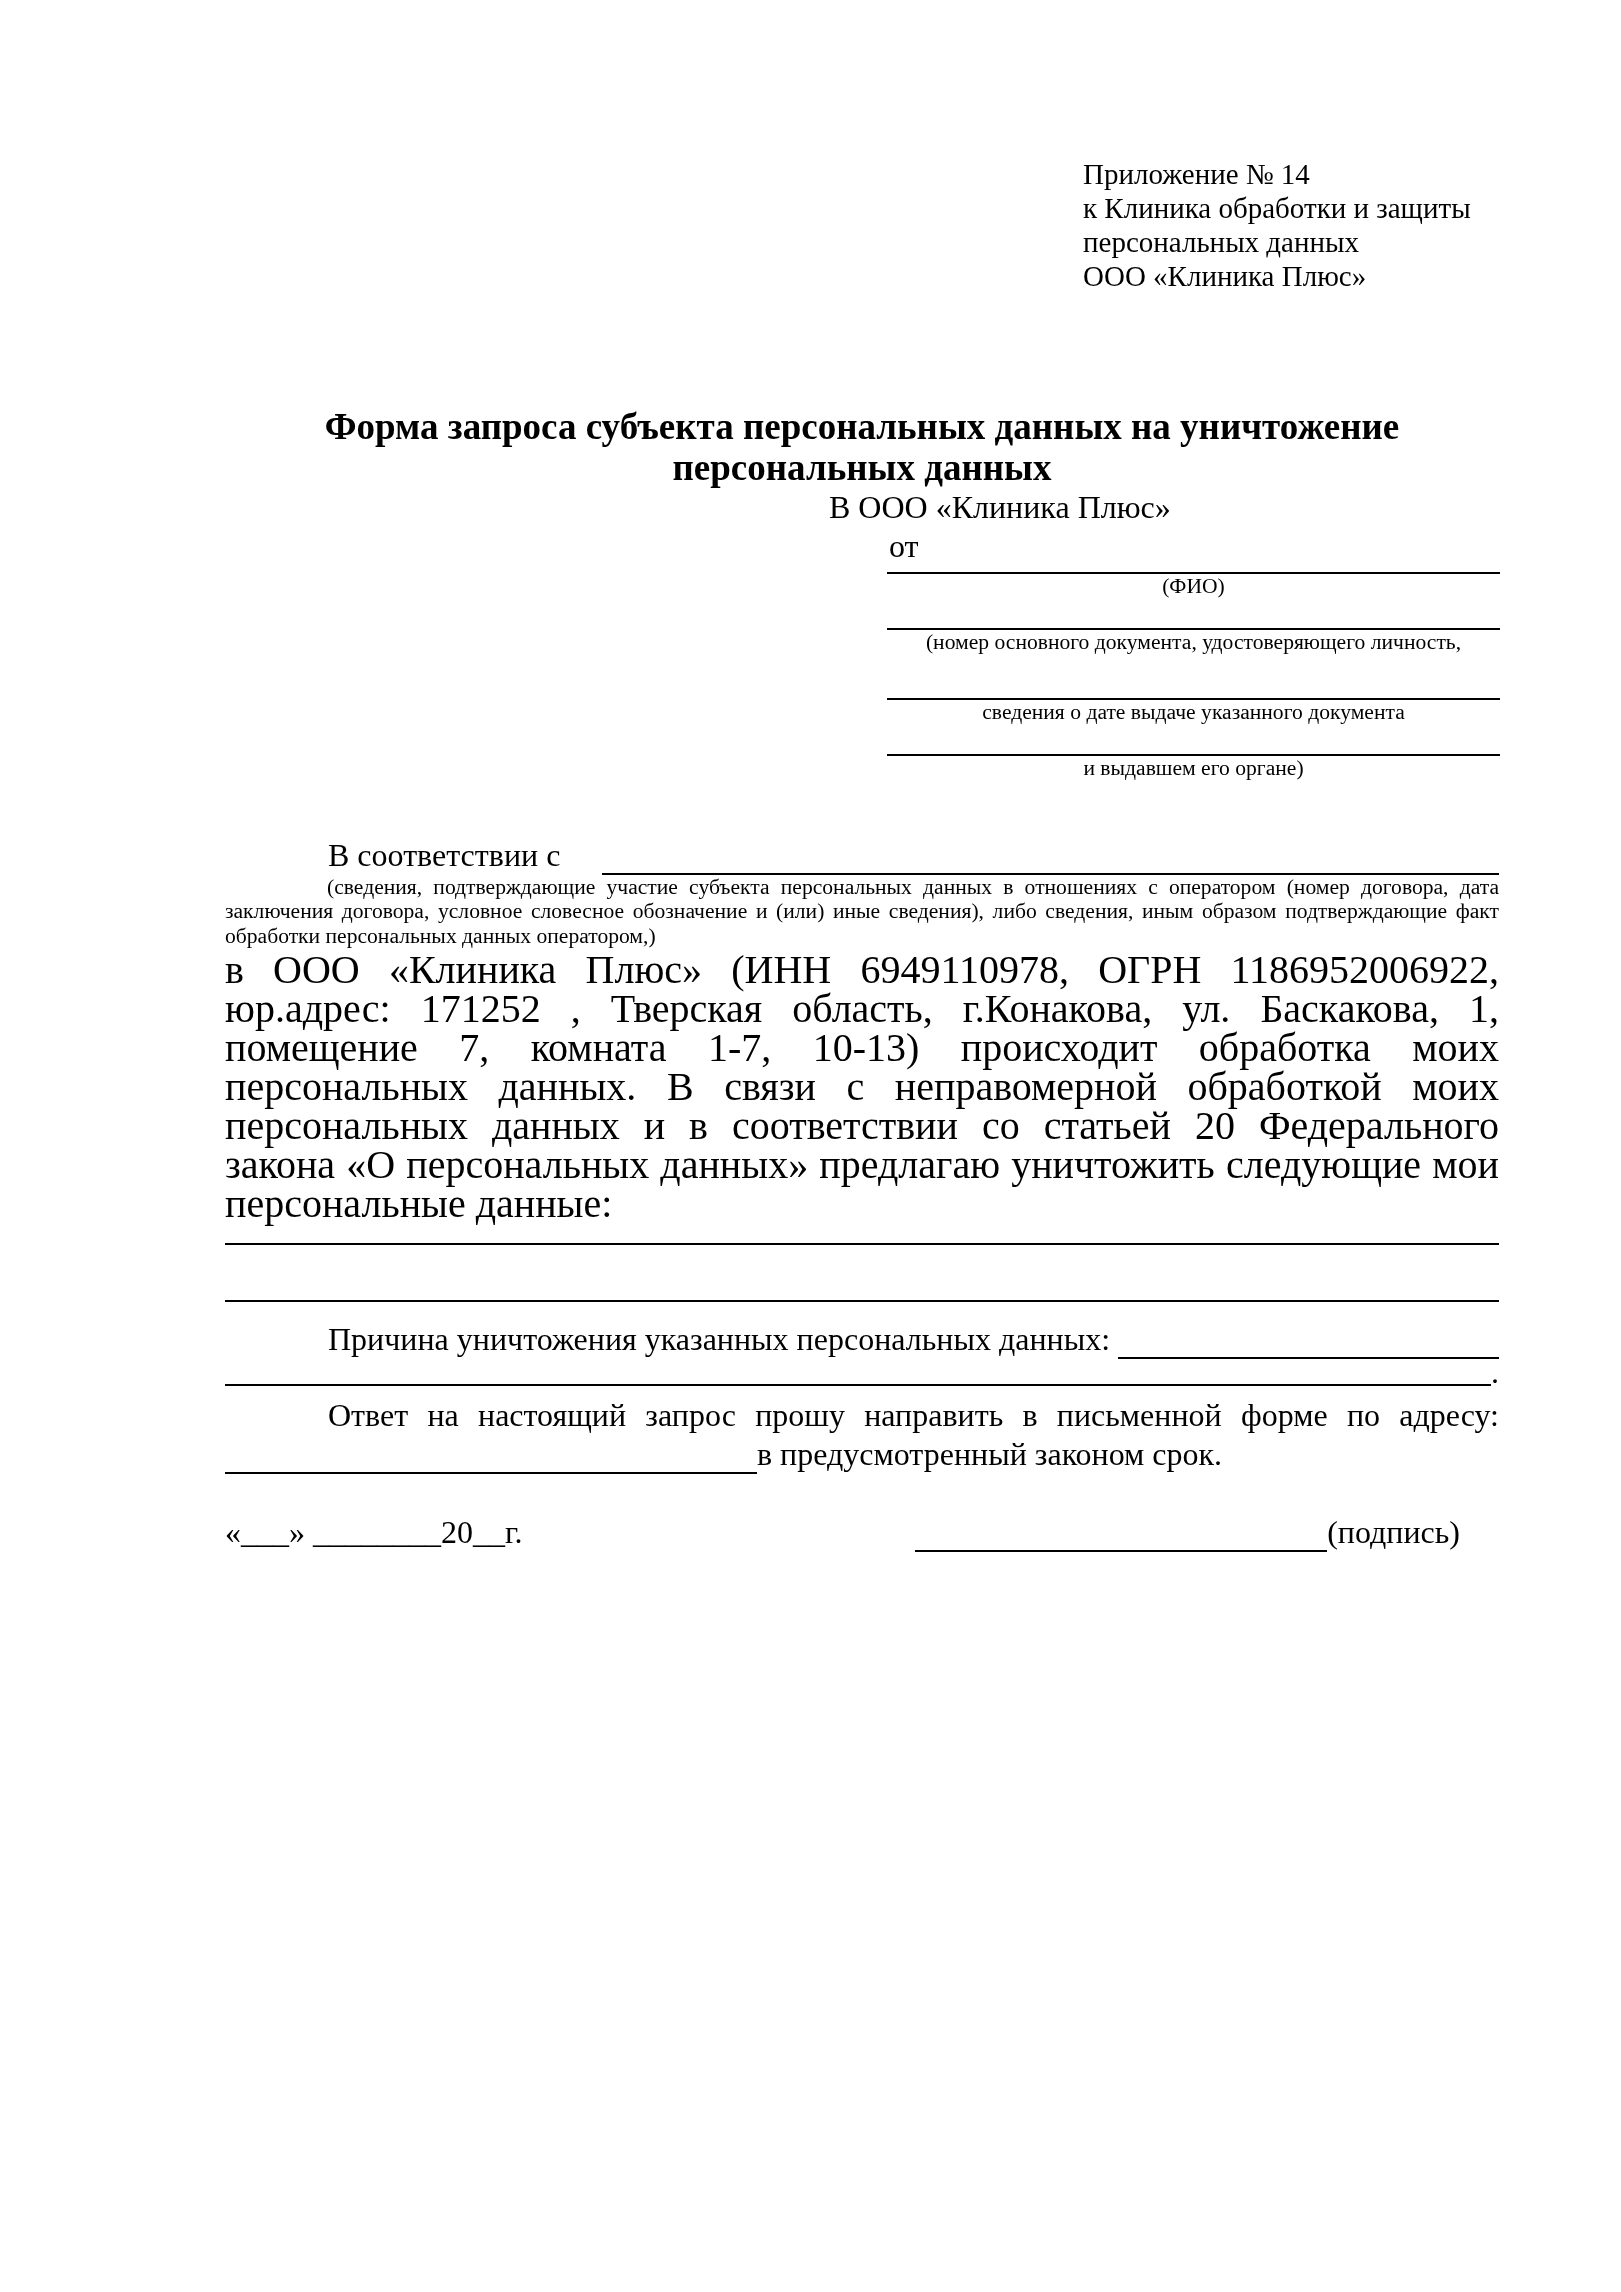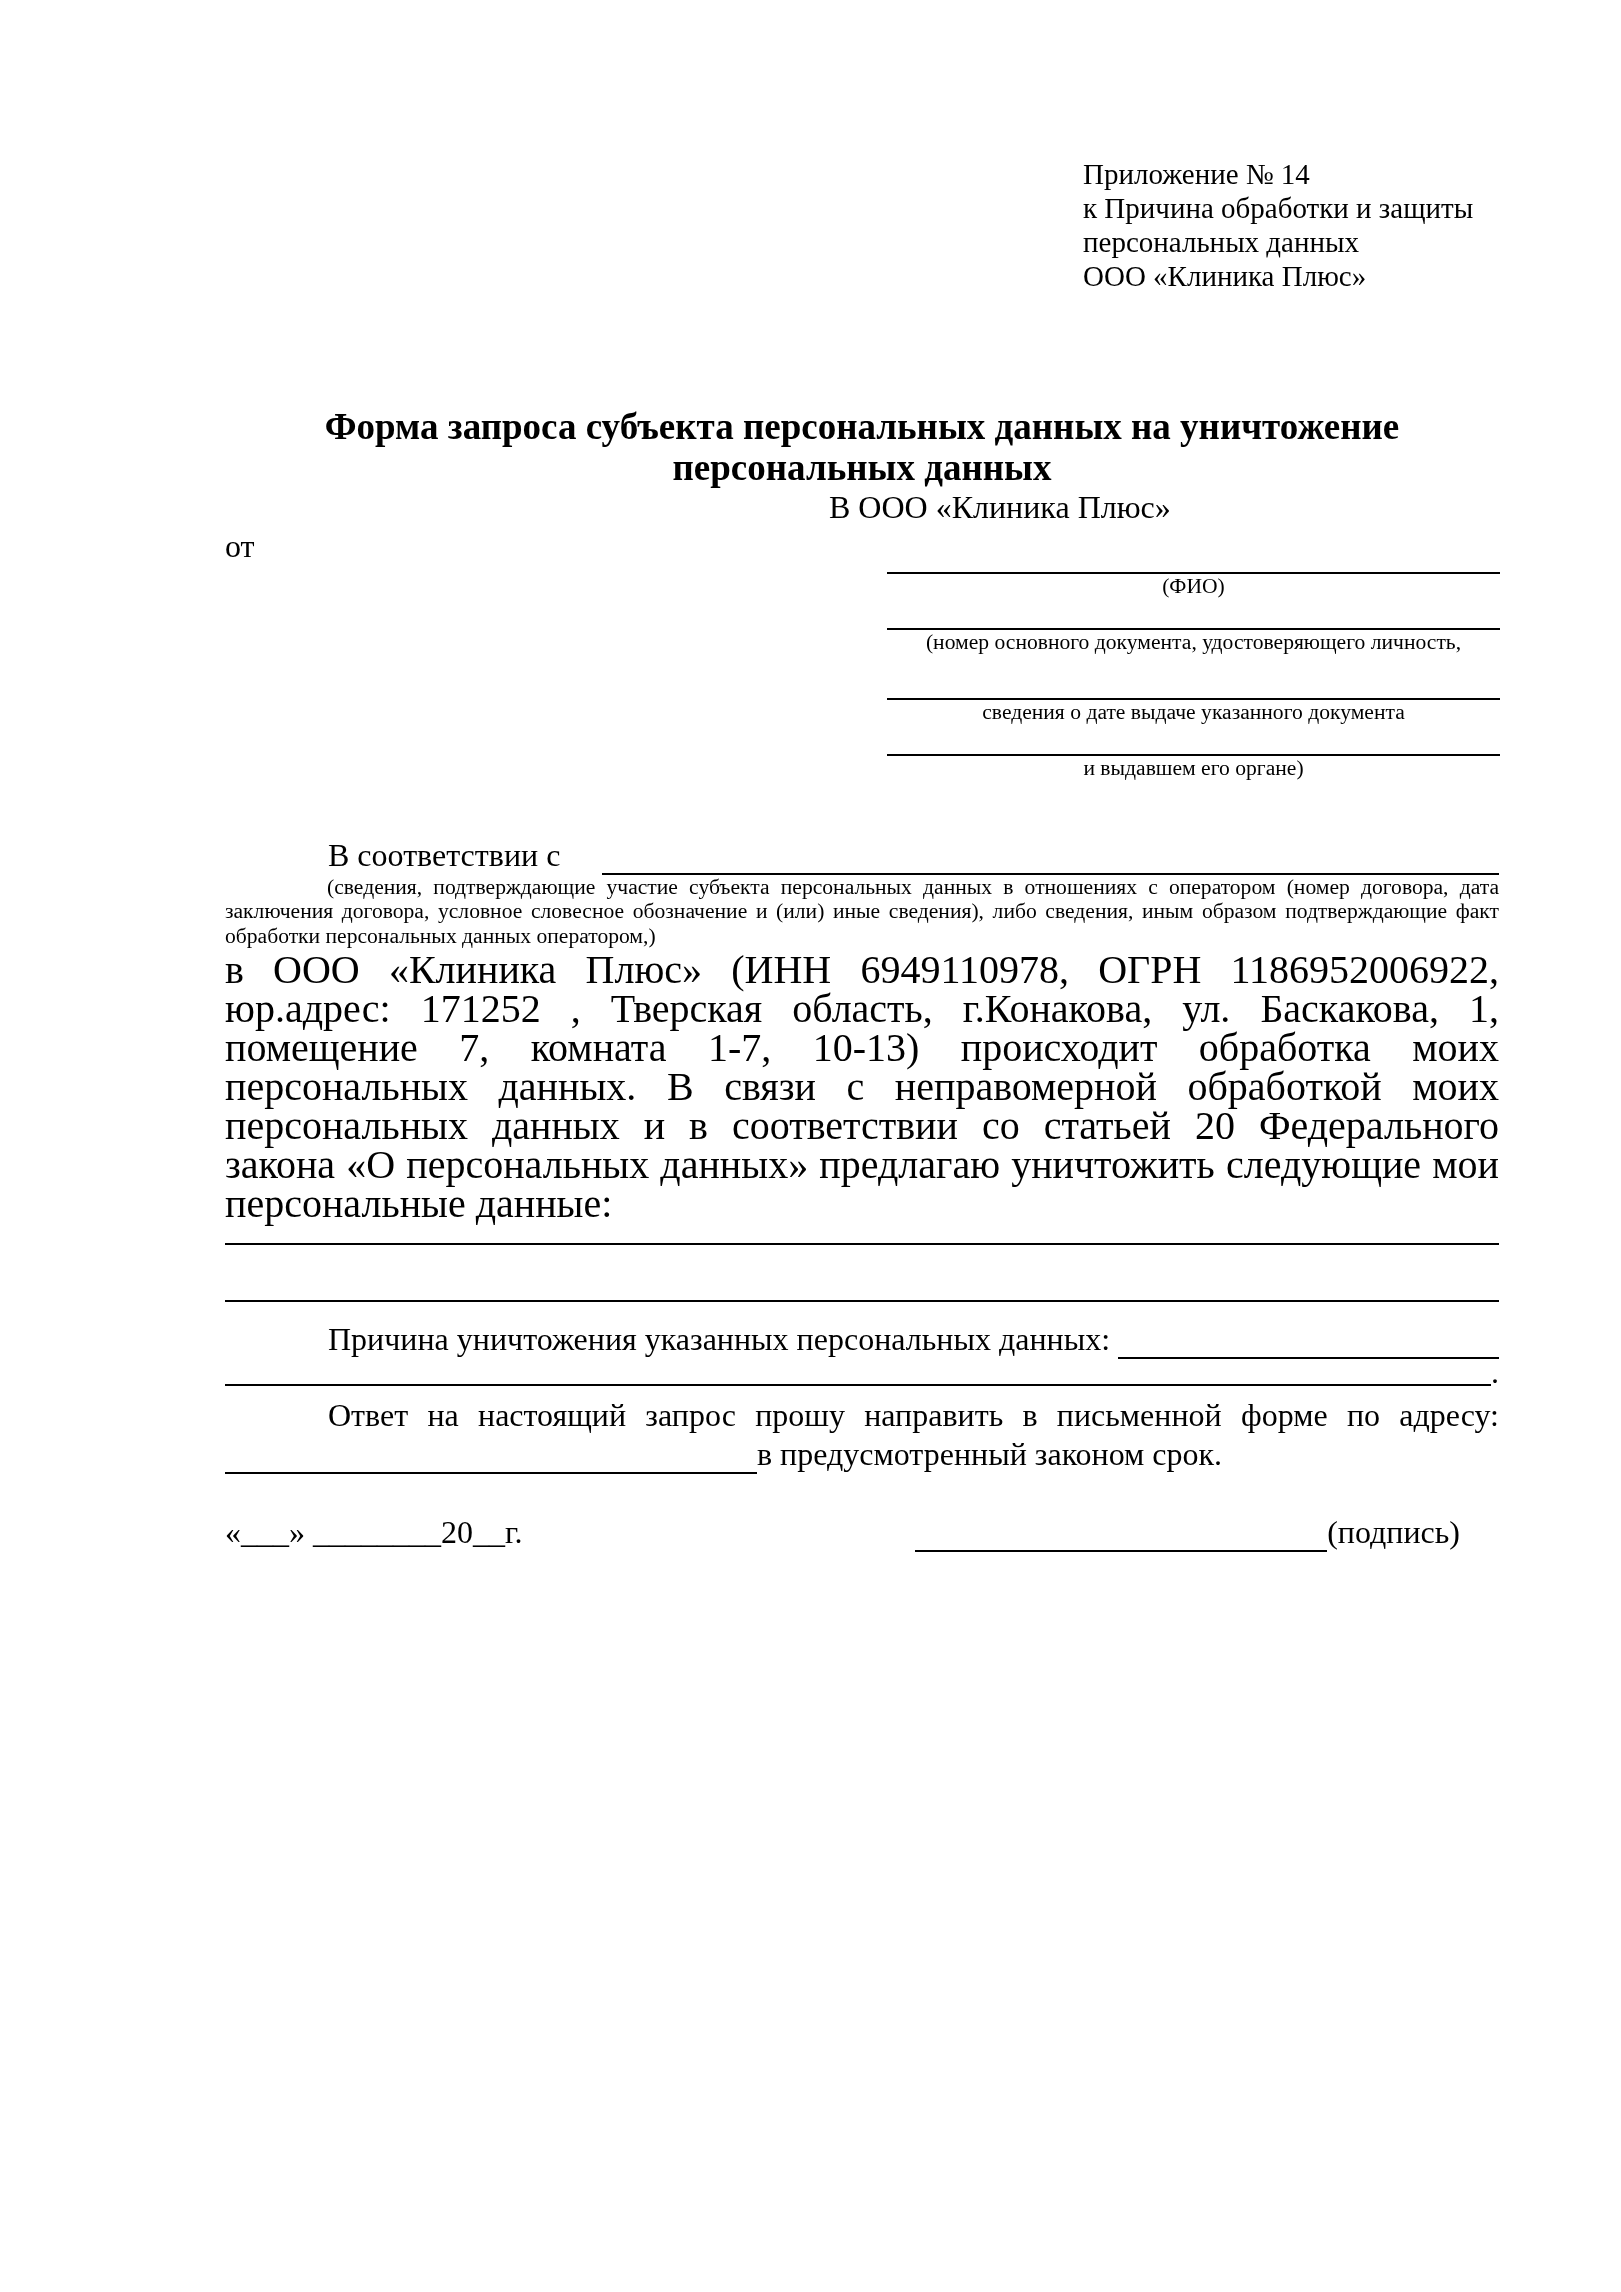--- a/index.html
+++ b/index.html
@@ -35,20 +35,21 @@
     line-height: 41px;
   }
   
   .to-line {
     margin-left: 604px;
     margin-top: 0;
     font-size: 32px;
     line-height: 39px;
   }
   .from-line {
+    margin-left: 664px;
     font-size: 32px;
     line-height: 39px;
   }
   .fill-block {
     margin-left: 662px;
     width: 613px;
   }
   .rule {
     border-bottom: 2.9px solid #000;
   }
@@ -150,21 +151,21 @@
   }
 </style>
 </head>
 <body>
 
 <div class="page">
   <div class="content">
 
     <div class="appendix">
       <div>Приложение № 14</div>
-      <div>к Причина обработки и защиты</div>
+      <div>к Клиника обработки и защиты</div>
       <div>персональных данных</div>
       <div>ООО «Клиника Плюс»</div>
     </div>
 
     <div class="title">
       <div>Форма запроса субъекта персональных данных на уничтожение</div>
       <div>персональных данных</div>
     </div>
 
     <div class="to-line">В ООО «Клиника Плюс»</div>

